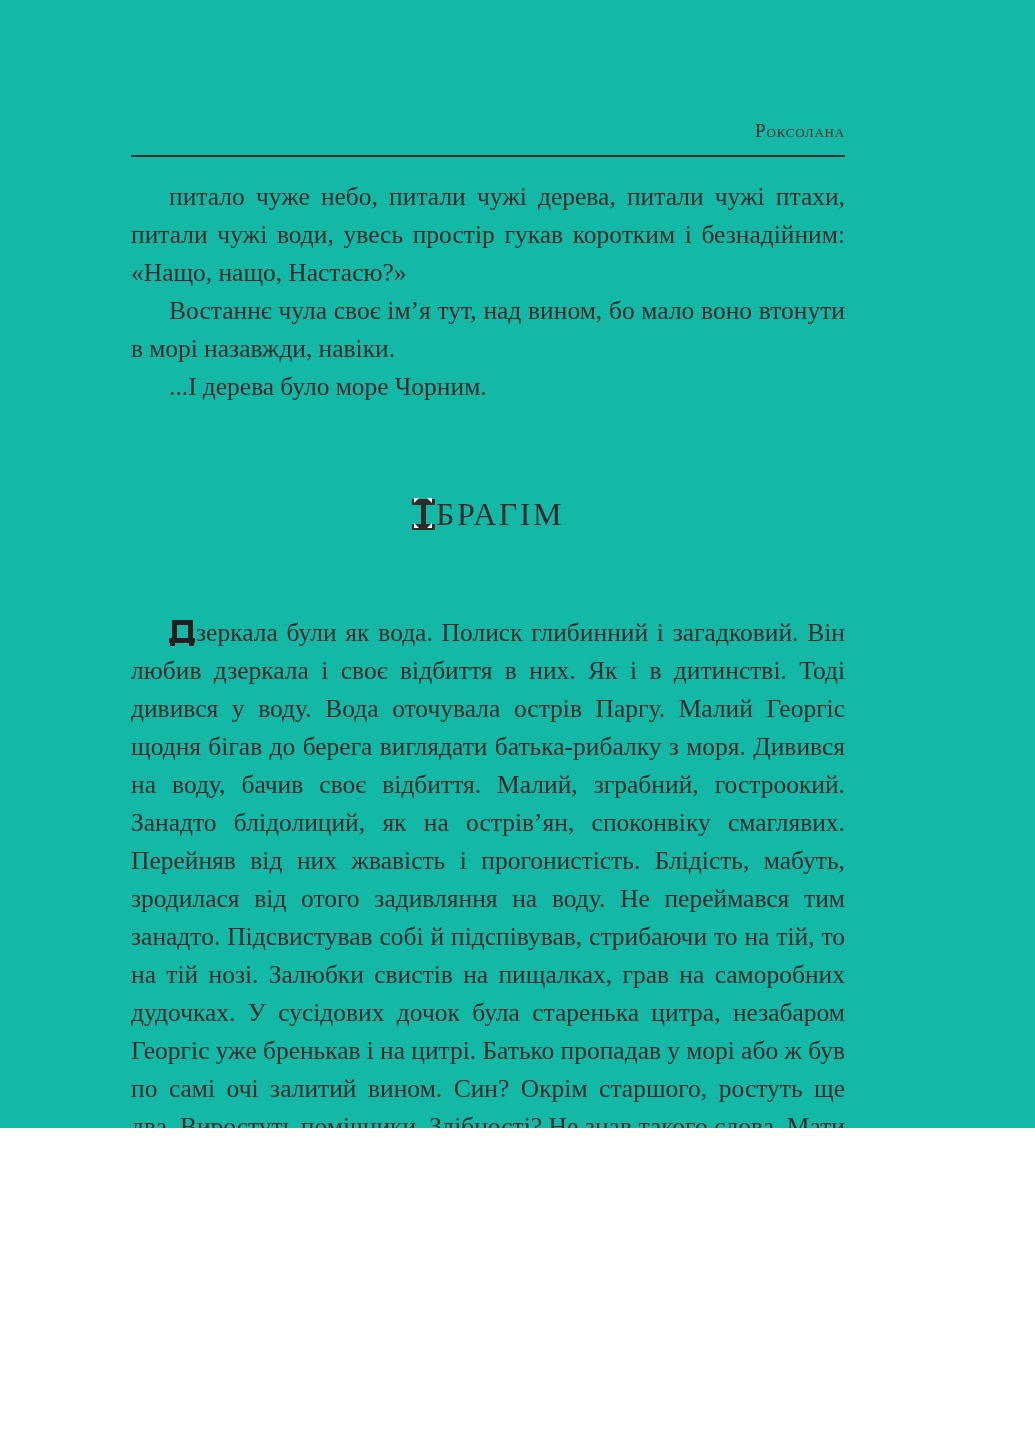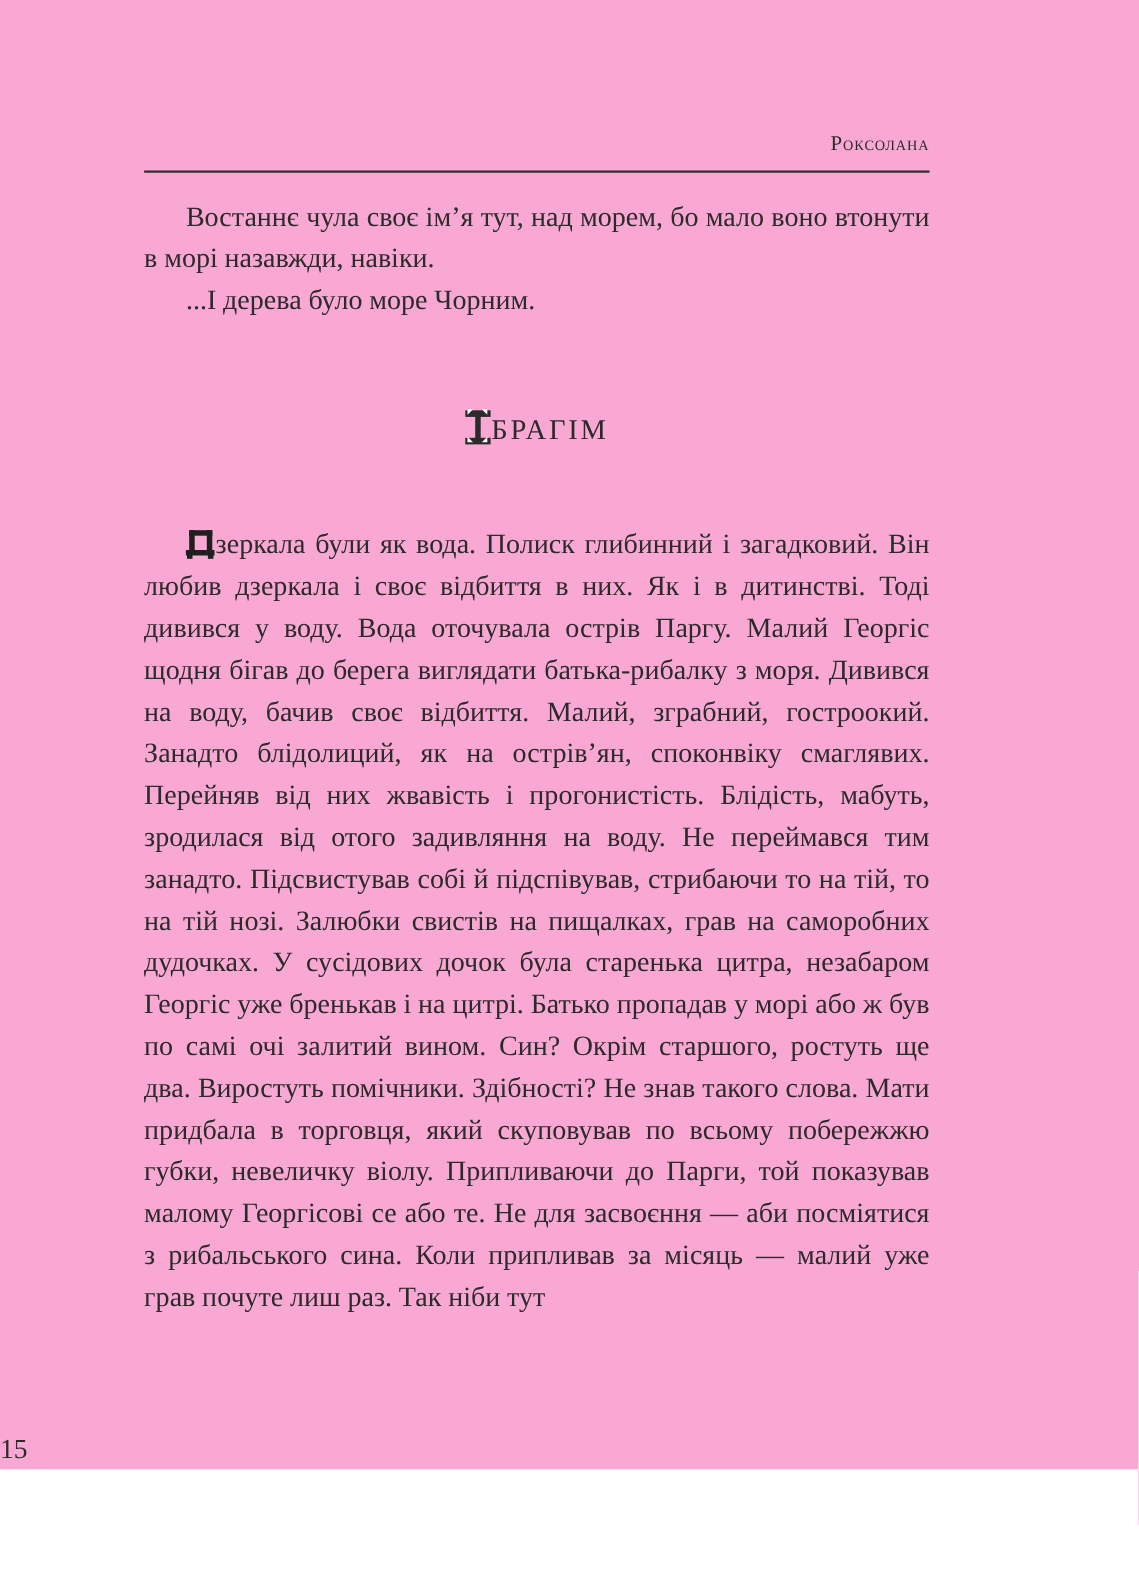--- a/index.html
+++ b/index.html
@@ -3,22 +3,22 @@
 <meta charset="utf-8">
 <style>
   html, body {
     margin: 0;
     padding: 0;
     background: #ffffff;
   }
   .page {
     position: relative;
     width: 1035px;
-    height: 1336px;
-    background: #f9a8d4;
+    height: 1128px;
+    background: #14b8a6;
     margin: 0 auto;
     font-family: "Liberation Serif", "DejaVu Serif", serif;
     color: #2b2b2b;
     overflow: hidden;
     box-sizing: border-box;
   }
 
   
   .running-head {
     position: absolute;
@@ -55,24 +55,24 @@
     line-height: 38px;
     text-align: justify;
     text-justify: inter-word;
     text-indent: 38px;
     hyphens: manual;
     word-spacing: -0.2px;
   }
 
   
   .chapter-head {
-    margin: 0;
+    margin: 12px;
     padding: 0;
     text-align: center;
-    font-size: 26px;
+    font-size: 32px;
     font-variant: small-caps;
     letter-spacing: 2.5px;
     font-weight: normal;
     color: #2b2b2b;
     line-height: 1;
   }
   .chapter-gap-before { height: 78px; }
   .chapter-gap-after  { height: 72px; }
 
   
@@ -192,22 +192,23 @@
 <body>
 
 <div class="page">
 
   <div class="running-head">Роксолана</div>
 
   <div class="header-rule"></div>
 
   <div class="textblock">
 
-
-    <p class="body">Востаннє чула своє ім’я тут, над морем, бо мало воно втонути в морі назавжди, навіки.</p>
+    <p class="body">питало чуже небо, питали чужі дерева, питали чужі птахи, питали чужі води, увесь простір гукав коротким і безнадій­ним: «Нащо, нащо, Настасю?»</p>
+
+    <p class="body">Востаннє чула своє ім’я тут, над вином, бо мало воно втонути в морі назавжди, навіки.</p>
 
     <p class="body">...І дерева було море Чорним.</p>
 
     <div class="chapter-gap-before"></div>
 
     <h2 class="chapter-head">
       <span class="orn-initial">
         <span class="cap-top"></span>
         <span class="stem"></span>
         <span class="cap-bot"></span>

